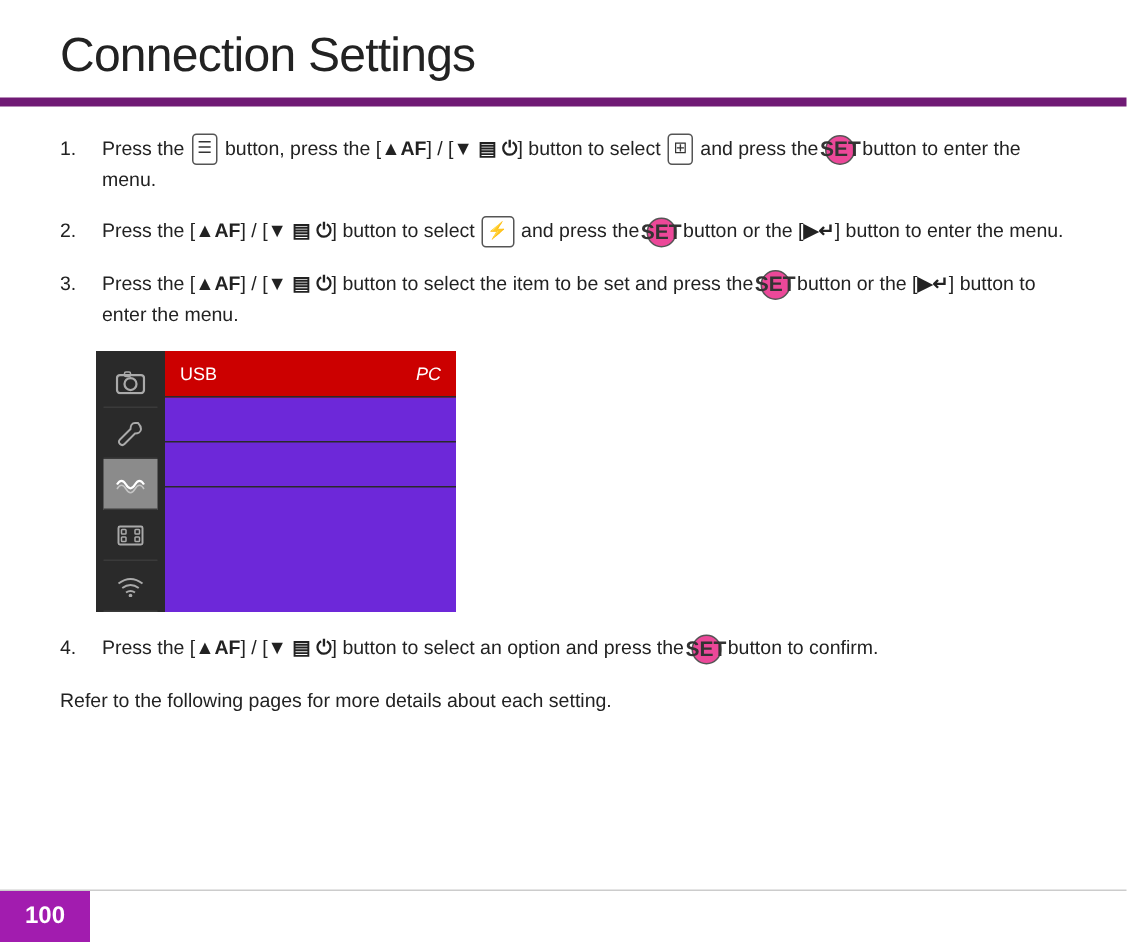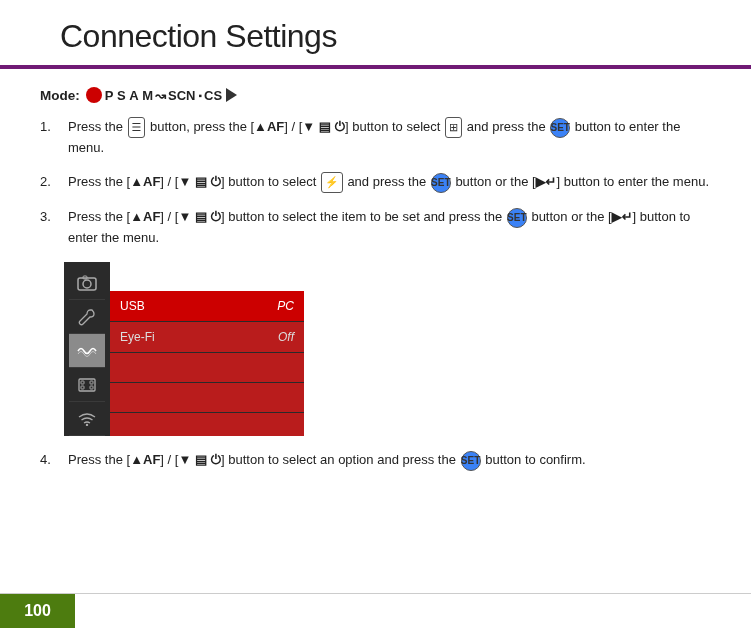--- a/index.html
+++ b/index.html
@@ -13,22 +13,22 @@
     }
 
     .page-container {
       width: 751px;
       height: 628px;
       background: #fff;
       position: relative;
     }
 
     .header-section {
-      padding: 18px 40px 0 60px;
-      border-bottom: 4px solid #701a75;
+      padding: 18px 40px 0 40px;
+      border-bottom: 6px solid #701a75;
       padding-bottom: 10px;
     }
 
     .page-title {
       font-size: 32px;
       font-weight: 300;
       color: #222;
       letter-spacing: -0.5px;
     }
 
@@ -109,24 +109,24 @@
     }
 
     .btn-icon-circle {
       display: inline-flex;
       align-items: center;
       justify-content: center;
       border: 1.5px solid #555;
       border-radius: 50%;
       width: 20px;
       height: 20px;
-      font-size: 10px;
+      font-size: 14px;
       vertical-align: middle;
       margin: 0 1px;
-      background: #3b82f6;
+      background: #ec4899;
       color: #333;
       font-weight: bold;
     }
 
     .menu-screenshot {
       margin: 10px 0 10px 24px;
       display: flex;
       width: 240px;
     }
 
@@ -150,22 +150,21 @@
       border-bottom: 1px solid #3a3a3a;
     }
 
     .sidebar-icon.active {
       background: #8B8B8B;
       color: #fff;
     }
 
     .menu-content {
       flex: 1;
-      background: #b91c1c;
-      margin-top: 29px;
+      background: #6d28d9;
     }
 
     .menu-row {
       display: flex;
       justify-content: space-between;
       align-items: center;
       padding: 8px 10px;
       border-bottom: 1px solid #2a2a2a;
       font-size: 12px;
       color: #ddd;
@@ -201,23 +200,23 @@
     .refer-text {
       margin-top: 16px;
       font-size: 13px;
       color: #222;
     }
 
     .page-number-box {
       position: absolute;
       bottom: 0;
       left: 0;
-      width: 75px;
+      width: 60px;
       height: 34px;
-      background: #4d7c0f;
+      background: #a21caf;
       display: flex;
       align-items: center;
       justify-content: center;
     }
 
     .page-number {
       color: #fff;
       font-size: 16px;
       font-weight: bold;
     }
@@ -252,35 +251,20 @@
 <body>
 
 <div class="page-container">
 
   <div class="header-section">
     <h1 class="page-title">Connection Settings</h1>
   </div>
 
   <div class="content-section">
 
-    <div class="mode-line">
-      <span class="mode-label">Mode:</span>
-
-      <span class="icon-red-circle" style="margin-right:3px;"></span>
-
-      <span class="psam-text" style="margin-right:2px;">P&nbsp;S&nbsp;A&nbsp;M</span>
-
-      <span style="font-size:13px;font-weight:bold;margin-right:2px;">↝</span>
-      <span class="scn-text" style="margin-right:3px;">SCN</span>
-
-      <span style="font-size:10px;margin-right:2px;font-weight:bold;">▪</span>
-      <span class="cs-text" style="margin-right:4px;">CS</span>
-
-      <span class="icon-play-triangle"></span>
-    </div>
 
     <ol class="steps-list">
 
       <li class="step-item">
         <span class="step-number">1.</span>
         <span class="step-text">
           Press the <span class="btn-icon">☰</span> button, press the [<strong>▲AF</strong>] / [<strong>▼ ▤ ⏻</strong>] button to select <span class="btn-icon">⊞</span> and press the <span class="btn-icon-circle">SET</span> button to enter the menu.
         </span>
       </li>
 
@@ -338,36 +322,33 @@
             <circle cx="9" cy="13" r="1.2" fill="#aaa"></circle>
           </svg>
         </div>
       </div>
 
       <div class="menu-content">
         <div class="menu-row selected">
           <span class="menu-row-label">USB</span>
           <span class="menu-row-value">PC</span>
         </div>
-        <div class="menu-row">
-          <span class="menu-row-label">Eye-Fi</span>
-          <span class="menu-row-value">Off</span>
-        </div>
         <div class="menu-row" style="height:30px;"></div>
         <div class="menu-row" style="height:30px;"></div>
       </div>
     </div>
 
     <div class="footer-step">
       <span class="footer-step-number">4.</span>
       <span class="step-text">
         Press the [<strong>▲AF</strong>] / [<strong>▼ ▤ ⏻</strong>] button to select an option and press the <span class="btn-icon-circle">SET</span> button to confirm.
       </span>
     </div>
 
+    <div class="refer-text">Refer to the following pages for more details about each setting.</div>
 
   </div>
 
   <div class="page-bottom-line"></div>
 
   <div class="page-number-box">
     <span class="page-number">100</span>
   </div>
 
 </div>

